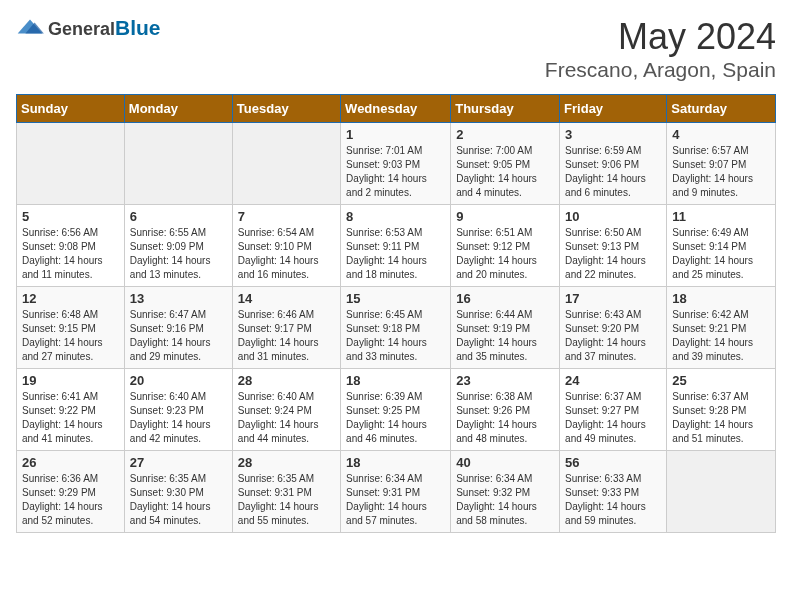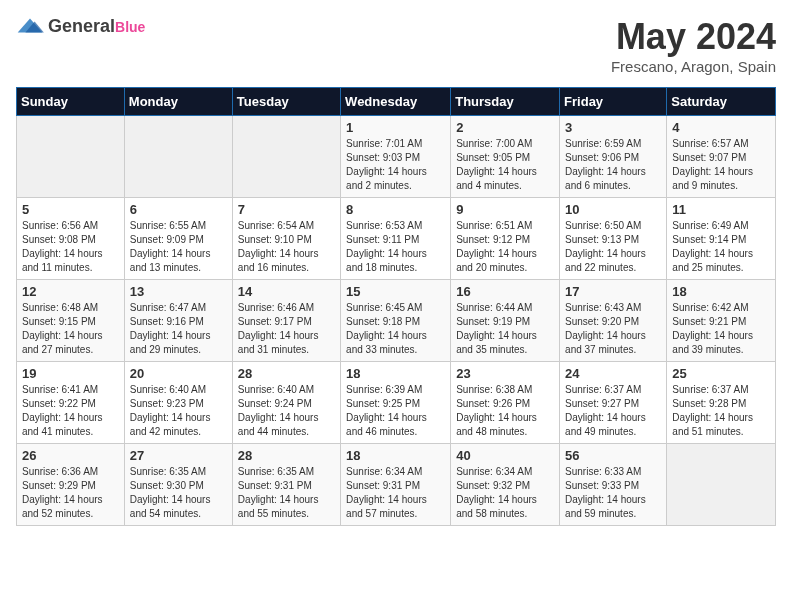--- a/index.html
+++ b/index.html
@@ -20,48 +20,48 @@
       display: flex;
       align-items: center;
       gap: 4px;
     }
     .logo-text-general {
       font-size: 18px;
       font-weight: bold;
       color: #404040;
     }
     .logo-text-blue {
-      font-size: 14px;
-      font-weight: bold;
-      color: #ec4899;
+      font-size: 21px;
+      font-weight: bold;
+      color: #0369a1;
       margin-top: 22px;
     }
     .logo-icon {
       width: 28px;
       height: 20px;
     }
     .title-section {
       text-align: right;
     }
     .month-title {
       font-size: 36px;
-      font-weight: bold;
+      font-weight: normal;
       color: #333;
     }
     .location {
-      font-size: 15px;
+      font-size: 21px;
       color: #555;
     }
     .calendar {
       width: 100%;
       border-collapse: collapse;
       border: 1px solid #ccc;
     }
     .calendar thead tr th {
-      background-color: #0f172a;
+      background-color: #a16207;
       color: #fff;
       font-size: 13px;
       font-weight: bold;
       padding: 6px 4px;
       text-align: left;
       border: 1px solid #1e6aad;
     }
     .calendar tbody tr td {
       vertical-align: top;
       border: 1px solid #ccc;

